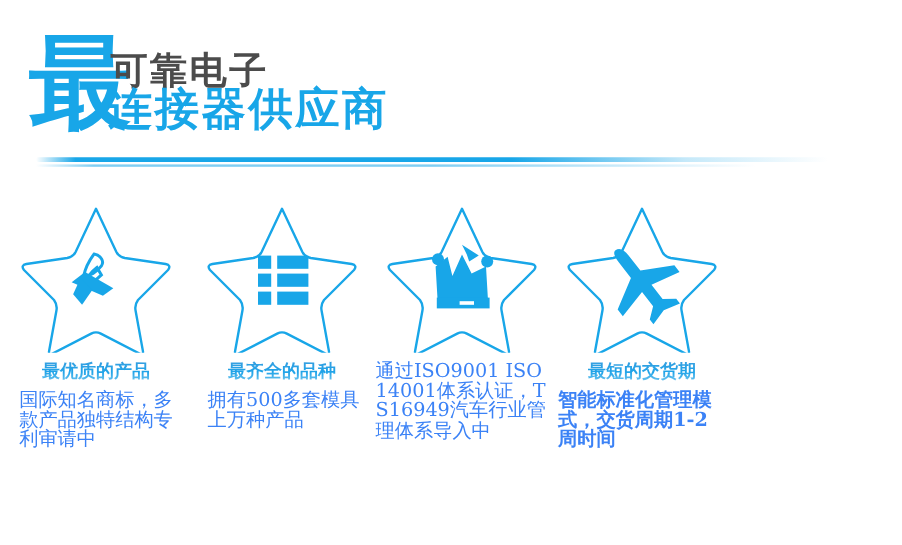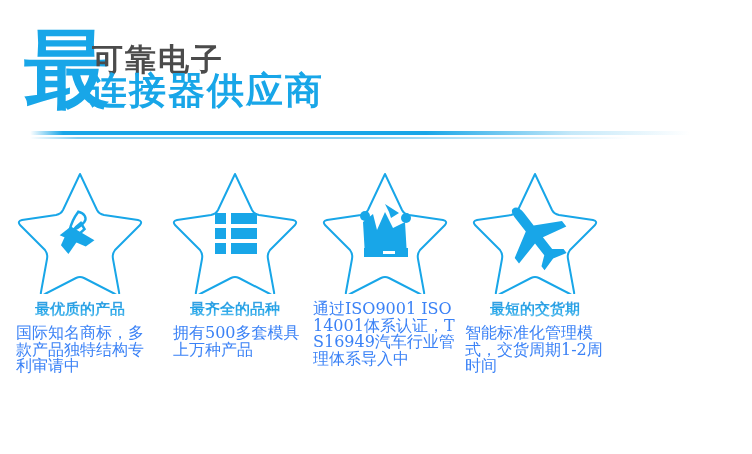--- a/index.html
+++ b/index.html
@@ -122,21 +122,21 @@
     line-height:16.5px;
     color:#3b82f6;
     font-family:"DejaVu Serif","Liberation Serif",serif;
     text-align:left;
     width:138px;
     word-break:break-all;
   }
   .feature:nth-child(1) .f-desc{width:132px;margin-left:4px;}
   .feature:nth-child(2) .f-desc{width:140px;margin-left:16px;}
   .feature:nth-child(3) .f-desc{width:148px;margin-left:4px;}
-  .feature:nth-child(4) .f-desc{width:140px;margin-left:0px;}
+  .feature:nth-child(4) .f-desc{width:140px;margin-left:0px;font-weight:bold;}
   .feature:nth-child(5) .f-desc{width:120px;margin-left:4px;}
 </style>
 </head>
 <body>
 
 <div id="banner">
 
   <div class="headline">
     <div class="big-char">最</div>
     <div class="head-line1">可靠电子</div>

